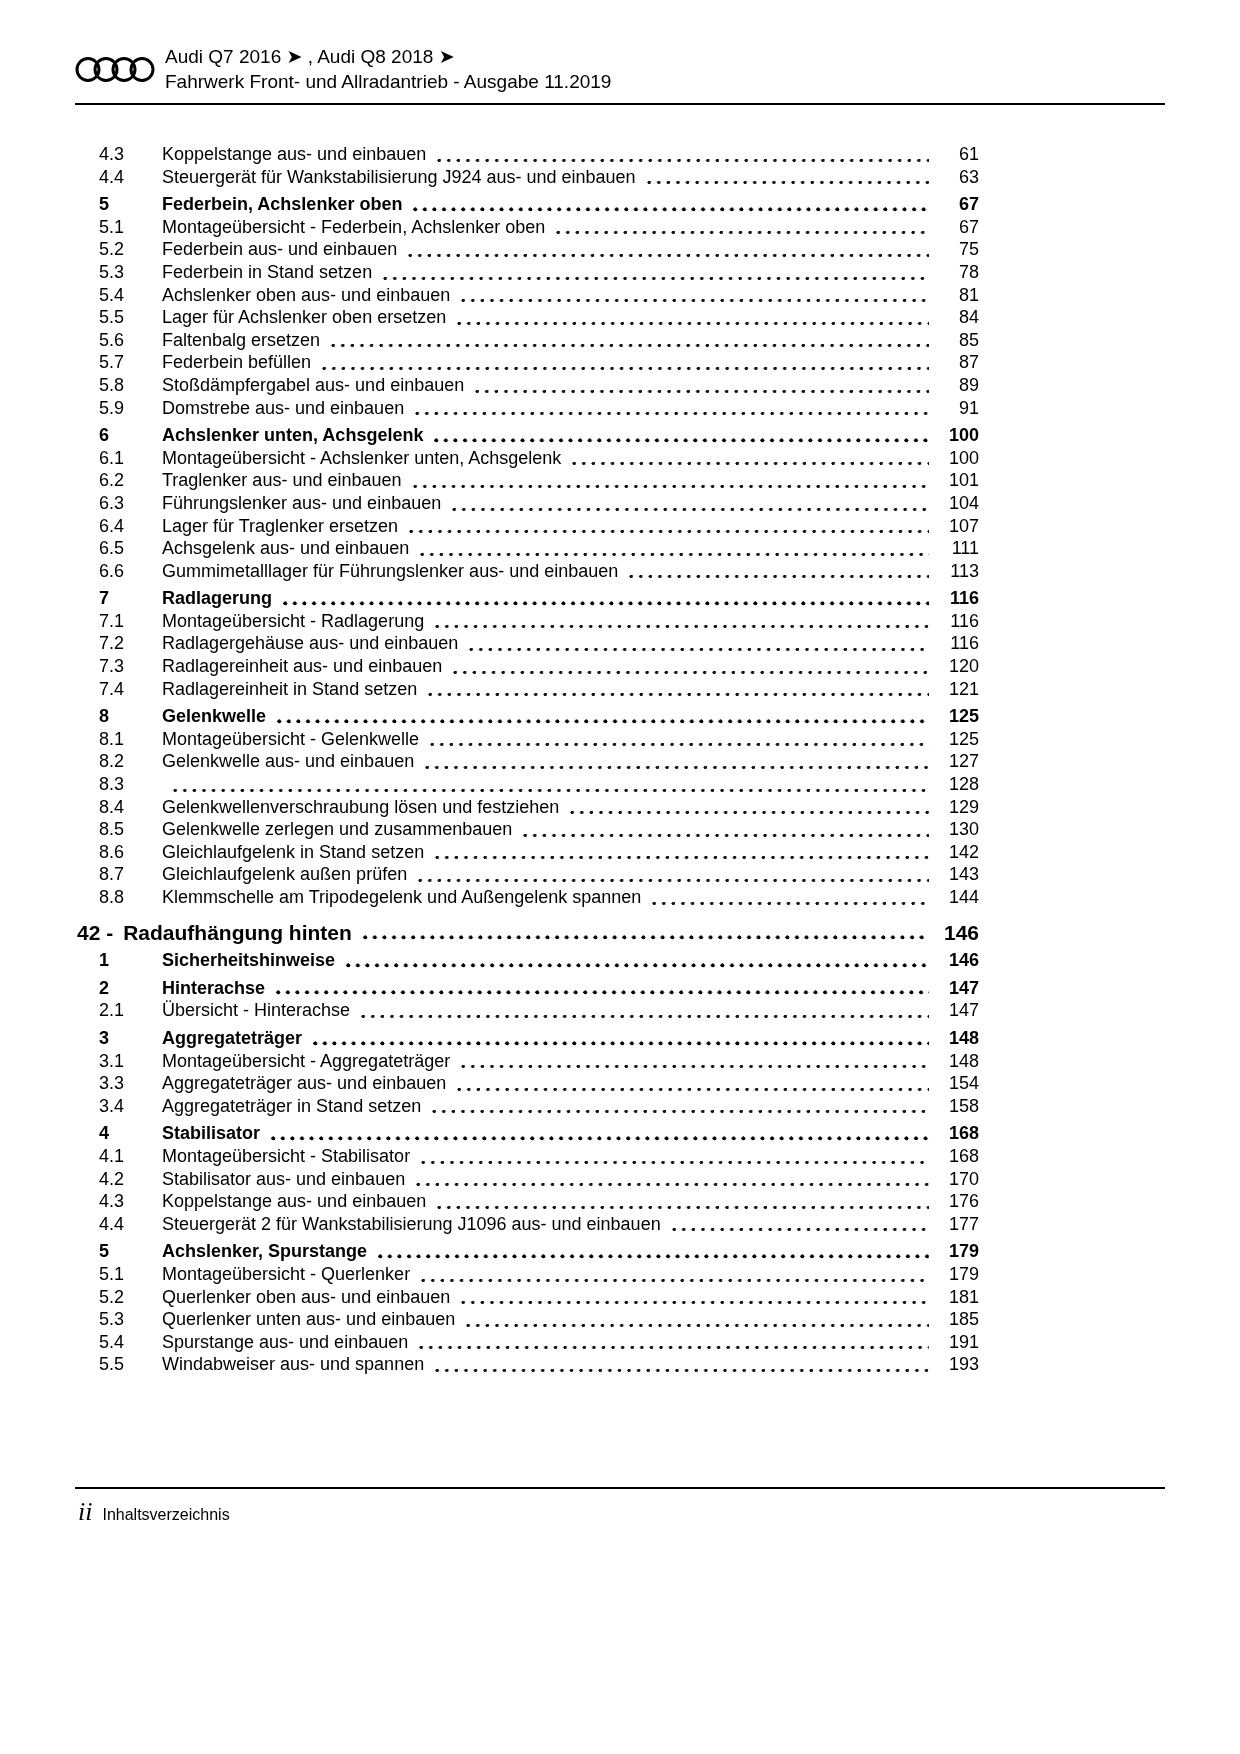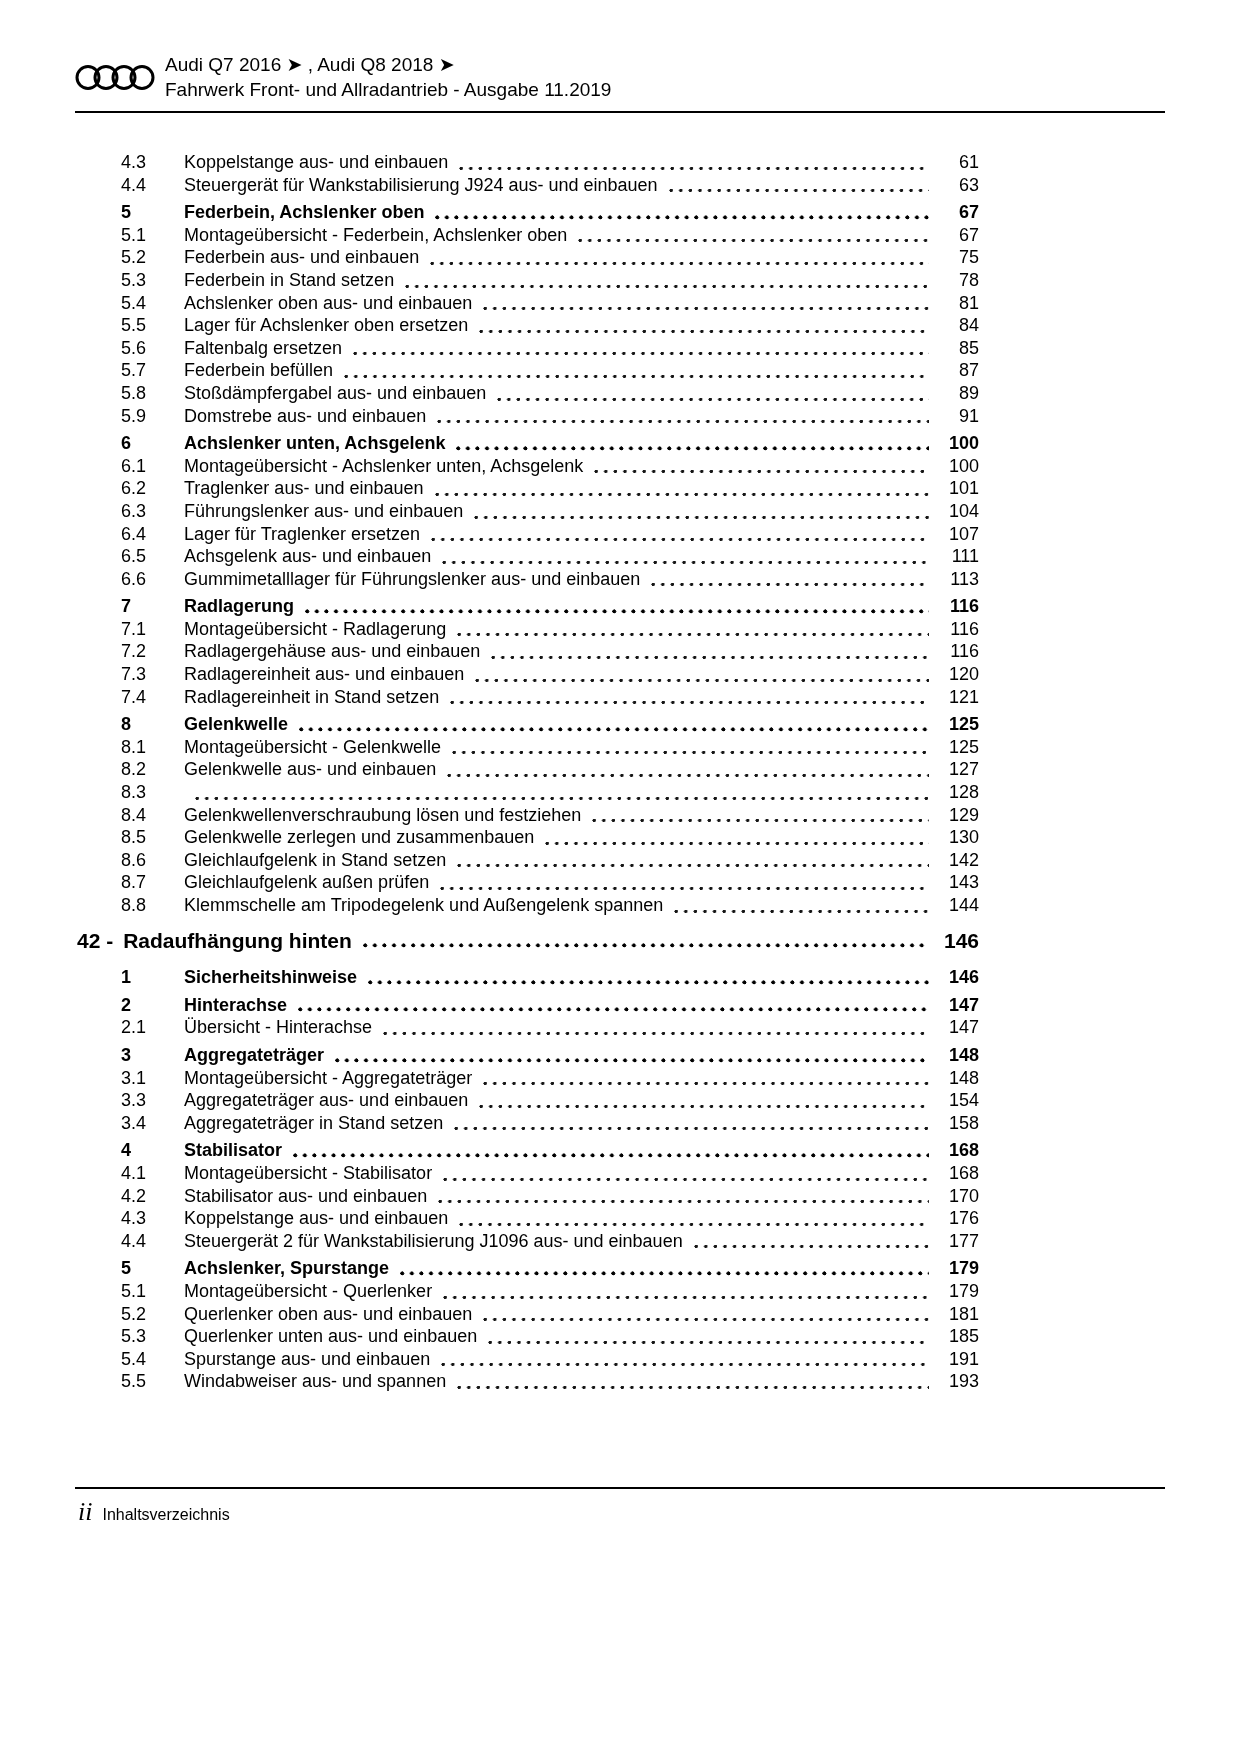--- a/index.html
+++ b/index.html
@@ -5,21 +5,21 @@
   * { margin: 0; padding: 0; box-sizing: border-box; }
   html, body { background: #ffffff; }
   body {
     width: 1240px;
     height: 1754px;
     position: relative;
     font-family: "Liberation Sans", sans-serif;
     color: #000;
     overflow: hidden;
   }
-  .page { position: absolute; left: 75px; top: 52px; width: 1090px; }
+  .page { position: absolute; left: 75px; top: 44px; width: 1090px; }
 
   
   .header { display: flex; align-items: center; gap: 10px; }
   .audi-logo { flex: none; }
   .audi-logo svg { display: block; }
   .header-text { font-size: 19px; line-height: 25px; }
   .header-text .line2 { }
   .header-rule {
     border: none;
     border-top: 2px solid #000;
@@ -30,29 +30,29 @@
   
   .toc { margin-top: 38px; padding-right: 186px; }
   .row {
     display: flex;
     align-items: baseline;
     font-size: 18px;
     line-height: 22.6px;
     white-space: nowrap;
   }
   .row .num { flex: none; }
-  .row.sub .num, .row.section .num { margin-left: 46px; width: 63px; }
+  .row.sub .num, .row.section .num { margin-left: 24px; width: 63px; }
   .row .title { flex: none; }
   .row .page-num { flex: none; width: 42px; text-align: right; }
   .row.section { font-weight: bold; margin-top: 5px; }
   .row.chapter {
     font-weight: bold;
     font-size: 21px;
     margin-top: 13px;
-    margin-bottom: 14px;
+    margin-bottom: 5px;
     padding-left: 2px;
     justify-content: center;
   }
   .row.chapter .num { margin-right: 10px; }
 
   .leader {
     flex: 1 1 auto;
     align-self: flex-end;
     height: 5px;
     min-width: 18px;

